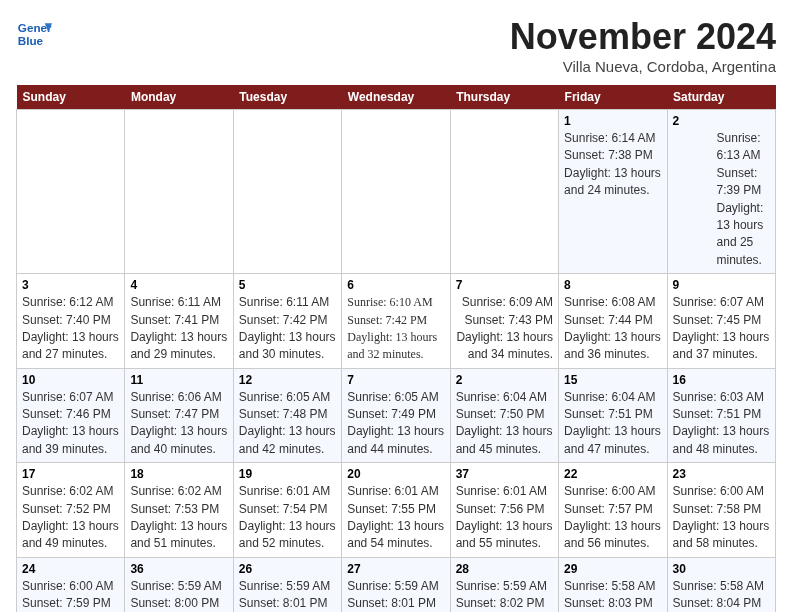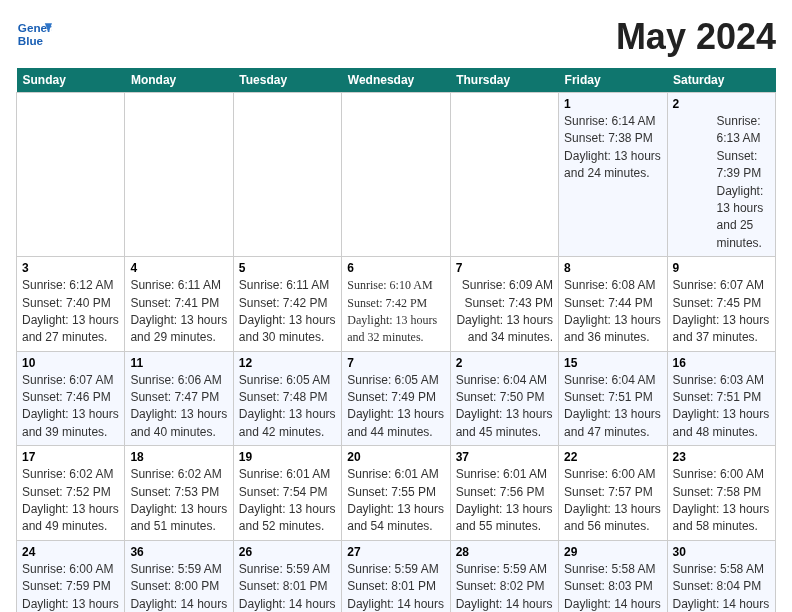--- a/index.html
+++ b/index.html
@@ -36,21 +36,21 @@
     .location {
       font-size: 15px;
       color: #444;
     }
     table {
       width: 100%;
       border-collapse: collapse;
       font-size: 10.5px;
     }
     thead th {
-      background-color: #0f766e;
+      background-color: #7f1d1d;
       color: #fff;
       text-align: left;
       padding: 5px 6px;
       font-size: 12px;
       font-weight: bold;
     }
     tbody td {
       border: 1px solid #ccc;
       vertical-align: top;
       padding: 4px 5px;
@@ -80,21 +80,22 @@
 
 <div class="header">
   <div class="logo">
     <svg class="logo-icon" viewBox="0 0 40 40" xmlns="http://www.w3.org/2000/svg">
       <text x="2" y="18" font-size="13" font-weight="bold" fill="#1a5fb4" font-family="Arial">General</text>
       <text x="2" y="32" font-size="13" font-weight="bold" fill="#1a5fb4" font-family="Arial">Blue</text>
       <polygon points="32,8 40,8 36,18" fill="#2e75c8"></polygon>
     </svg>
   </div>
   <div class="title-block">
-    <div class="month-title">May 2024</div>
+    <div class="month-title">November 2024</div>
+    <div class="location">Villa Nueva, Cordoba, Argentina</div>
   </div>
 </div>
 
 <table>
   <thead>
     <tr>
     <th>Sunday</th>
         <th>Monday</th>
         <th>Tuesday</th>
         <th>Wednesday</th>

